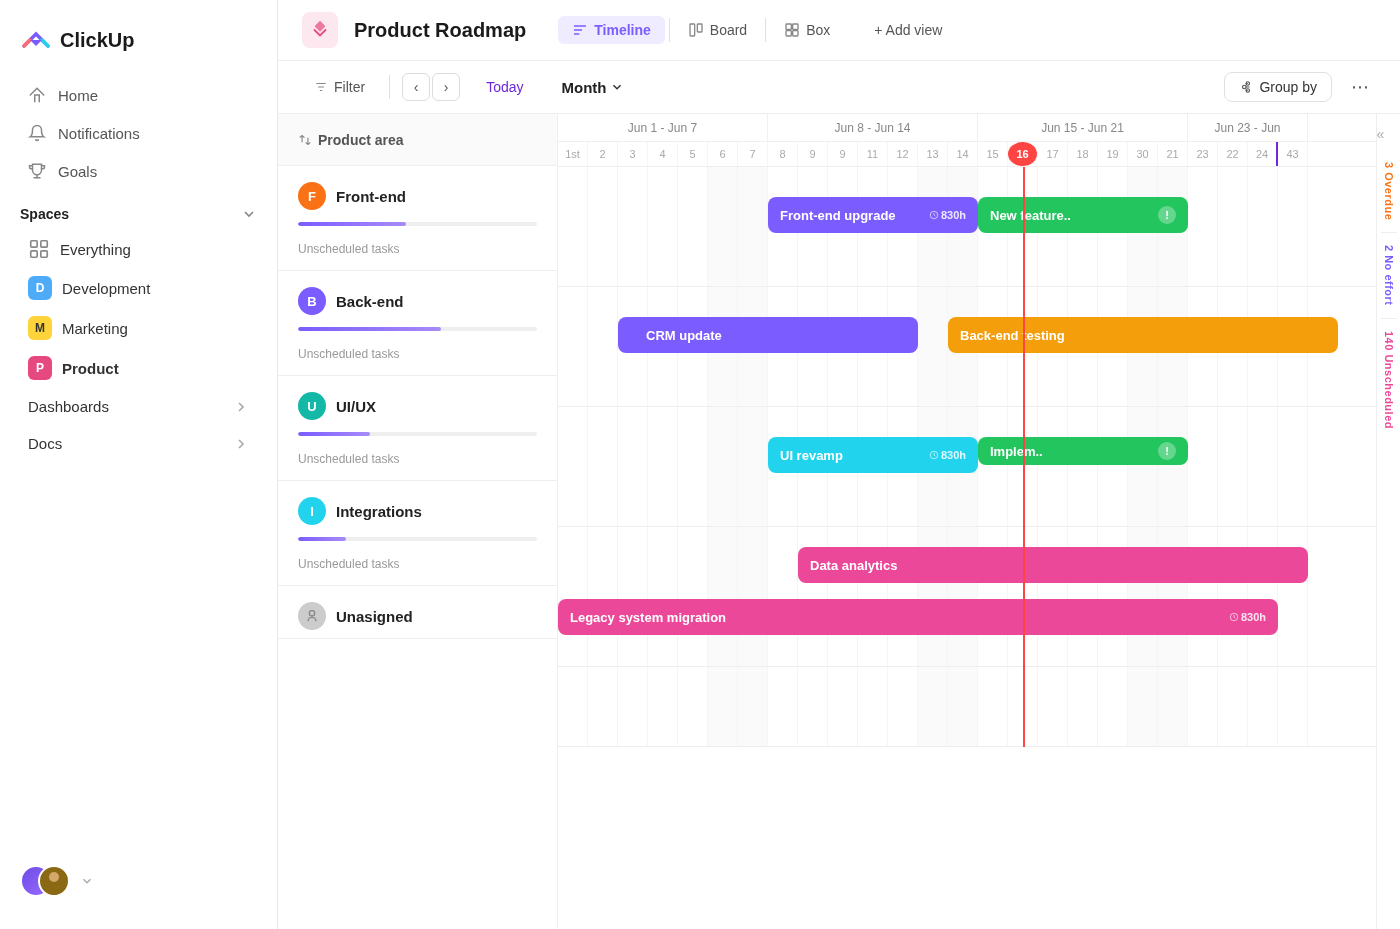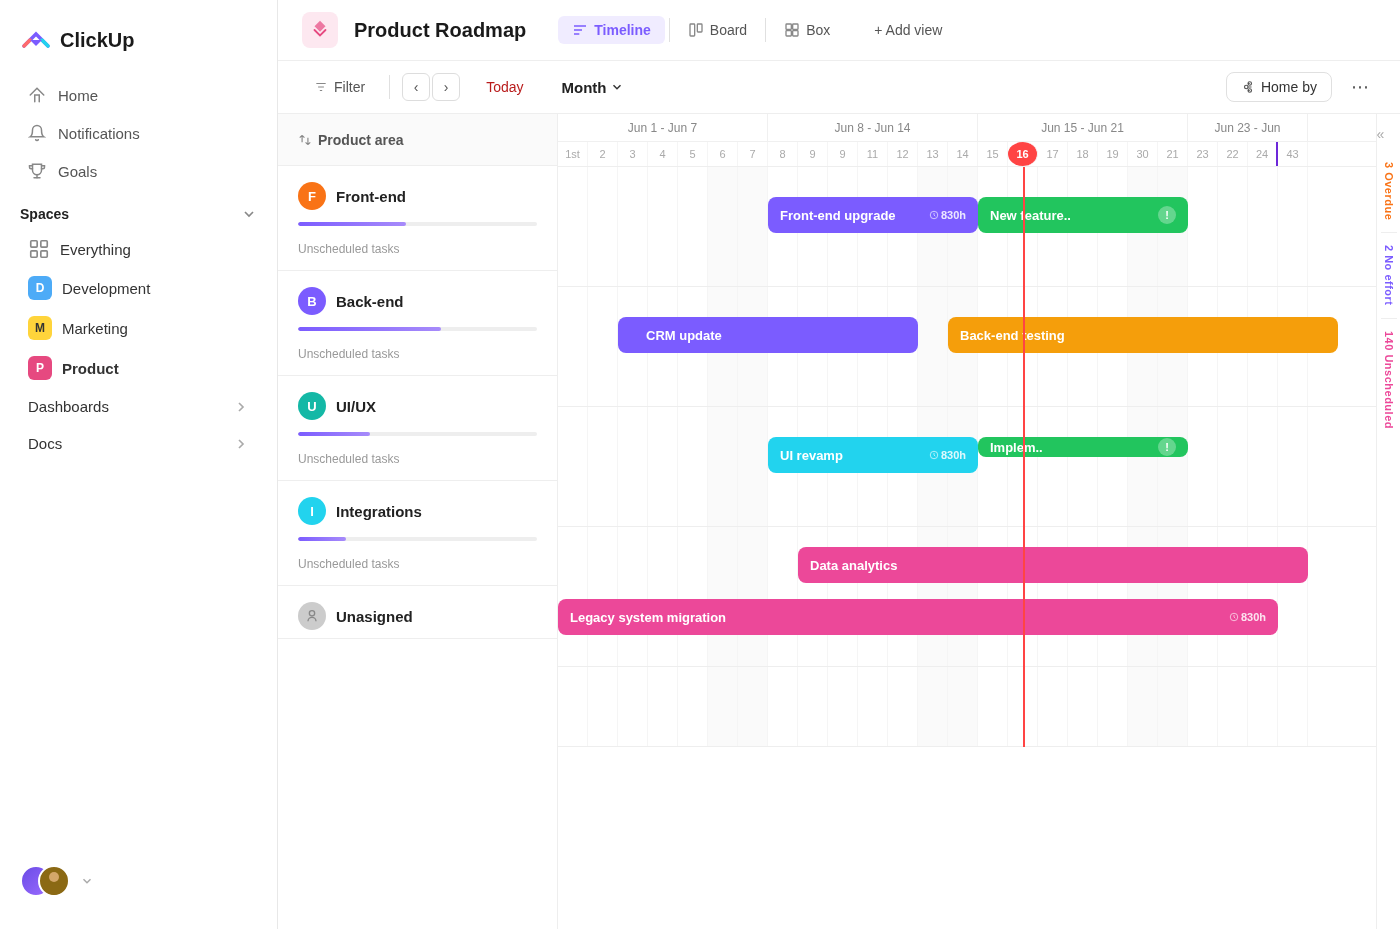--- a/index.html
+++ b/index.html
@@ -233,21 +233,21 @@
       background: #fff;
       color: #555;
       font-size: 14px;
     }
     .today-btn {
       padding: 6px 14px;
       border: none;
       background: none;
       cursor: pointer;
       font-size: 14px;
-      color: #b91c1c;
+      color: #6d28d9;
       font-weight: 500;
     }
     .month-btn {
       display: flex;
       align-items: center;
       gap: 4px;
       padding: 6px 12px;
       background: none;
       border: none;
       cursor: pointer;
@@ -553,21 +553,21 @@
         </svg>
     </button>
 
     <button class="group-by-btn">
       <svg width="14" height="14" viewBox="0 0 24 24" fill="none" stroke="#555" stroke-width="2">
           <circle cx="9" cy="12" r="3"></circle>
           <circle cx="15" cy="6" r="3"></circle>
           <circle cx="15" cy="18" r="3"></circle>
           <path d="M12 12h6M12 6h3M12 18h3"></path>
         </svg>
-      <span>Home by</span>
+      <span>Group by</span>
     </button>
     <button class="more-btn">⋯</button>
   </div>
 
   <div class="timeline-area">
 
     <div class="labels-panel">
       <div class="labels-header">
         <svg width="14" height="14" viewBox="0 0 24 24" fill="none" stroke="#888" stroke-width="2">
             <path d="M7 16V4m0 0L3 8m4-4l4 4M17 8v12m0 0l4-4m-4 4l-4-4"></path>
@@ -779,21 +779,21 @@
             <div style="position:absolute;height:36px;border-radius:8px;display:flex;align-items:center;padding:0 12px;font-size:13px;font-weight:600;color:#fff;cursor:pointer;overflow:hidden;gap:8px;left:210px;width:210px;top:30px;background:#22d3ee;">
               <span style="flex:1;overflow:hidden;text-overflow:ellipsis;white-space:nowrap;">UI revamp</span>
               <span style="font-size:11px;opacity:0.85;display:flex;align-items:center;gap:2px;flex-shrink:0;">
           <svg width="10" height="10" viewBox="0 0 24 24" fill="none" stroke="rgba(255,255,255,0.9)" stroke-width="2">
                   <circle cx="12" cy="12" r="9"></circle>
                   <path d="M12 7v5l3 3"></path>
                 </svg>
           830h
         </span>
             </div>
-            <div style="position:absolute;height:20px;border-radius:8px;display:flex;align-items:center;padding:8px 12px;font-size:13px;font-weight:600;color:#fff;cursor:pointer;overflow:hidden;gap:8px;left:420px;width:210px;top:30px;background:#22c55e;">
+            <div style="position:absolute;height:28px;border-radius:8px;display:flex;align-items:center;padding:8px 12px;font-size:13px;font-weight:600;color:#fff;cursor:pointer;overflow:hidden;gap:8px;left:420px;width:210px;top:30px;background:#22c55e;">
               <span style="flex:1;overflow:hidden;text-overflow:ellipsis;white-space:nowrap;">Implem..</span>
               <span style="width:18px;height:18px;background:rgba(255,255,255,0.3);border-radius:50%;display:flex;align-items:center;justify-content:center;font-size:11px;font-weight:700;flex-shrink:0;color:#fff;">!</span>
             </div>
           </div>
           <div style="position:relative;height:140px;border-bottom:1px solid #eee;">
             <div style="position:absolute;top:0;left:0;right:0;bottom:0;display:flex;">
               <div style="width:30px;min-width:30px;height:100%;border-right:1px solid #f5f5f5;"></div>
               <div style="width:30px;min-width:30px;height:100%;border-right:1px solid #f5f5f5;"></div>
               <div style="width:30px;min-width:30px;height:100%;border-right:1px solid #f5f5f5;"></div>
               <div style="width:30px;min-width:30px;height:100%;border-right:1px solid #f5f5f5;"></div>

